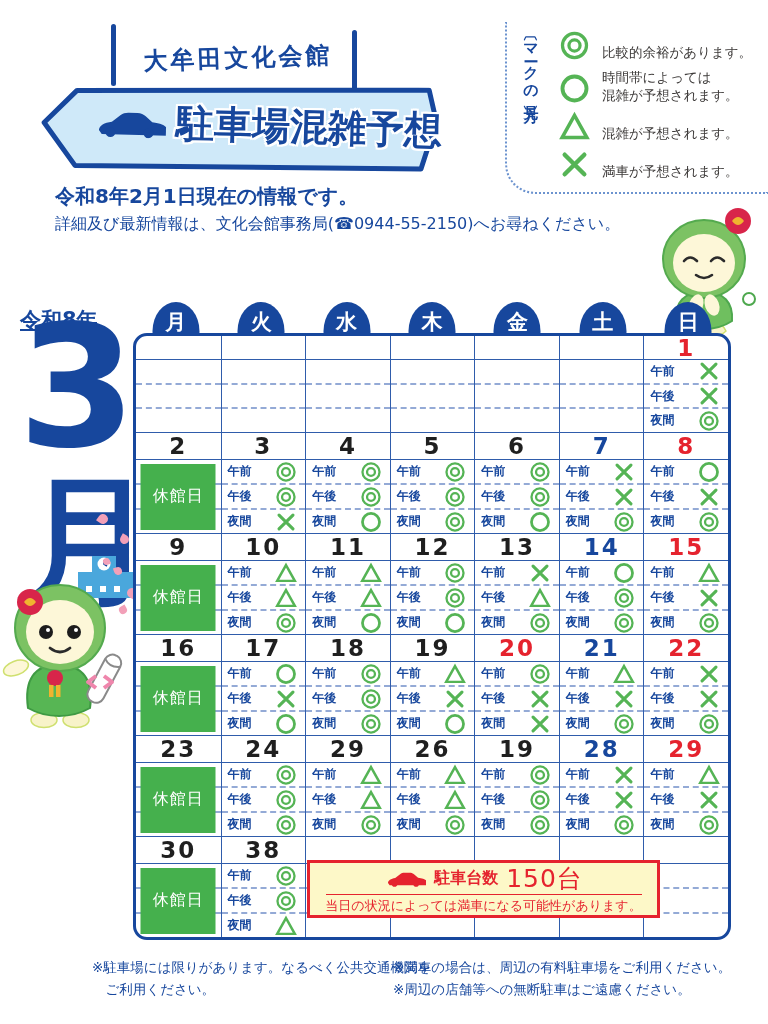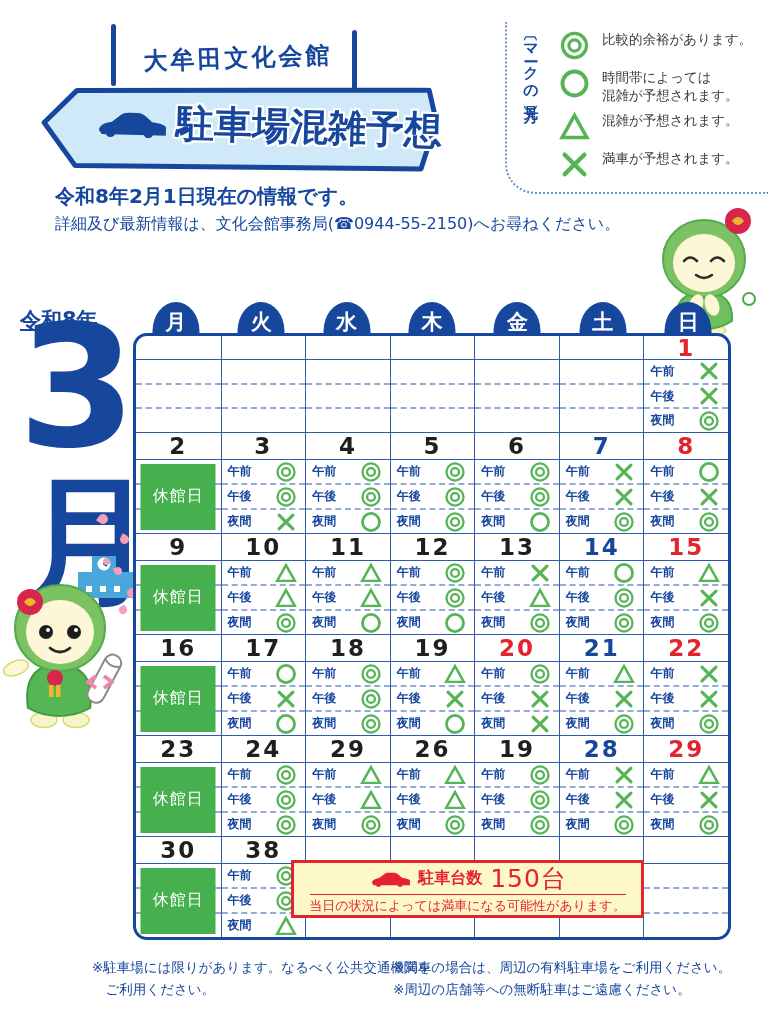--- a/index.html
+++ b/index.html
@@ -26,21 +26,21 @@
   
   .legend{
     position:absolute;left:505px;top:22px;width:263px;height:172px;
     border-left:2px dotted #6c93cf;border-bottom:2px dotted #6c93cf;border-bottom-left-radius:30px;
   }
   .legend-heading{
     position:absolute;left:14px;top:10px;writing-mode:vertical-rl;
     font-size:15px;font-weight:bold;color:#17479d;letter-spacing:2px;
   }
   .legend-items{position:absolute;left:52px;top:8px;width:208px;display:flex;flex-direction:column;}
-  .legend-item{display:flex;align-items:flex-start;gap:12px;margin-bottom:7px;}
+  .legend-item{display:flex;align-items:flex-end;gap:12px;margin-bottom:7px;}
   .legend-label{font-size:13.5px;color:#3d3a39;line-height:1.35;white-space:pre-line;}
   
   .info{position:absolute;left:55px;top:183px;color:#17479d;line-height:27px;}
   .info .l1{font-size:20px;font-weight:bold;}
   .info .l2,.info .l3{font-size:16px;}
   .info .l2 b{font-size:20px;}
   
   .era-year{position:absolute;left:20px;top:306px;font-size:21px;font-weight:bold;color:#17479d;text-decoration:underline;}
   .month-col{position:absolute;left:18px;top:308px;width:116px;text-align:center;color:#17479d;font-weight:bold;}
   .month-num{font-size:170px;line-height:158px;}
@@ -76,21 +76,21 @@
   .time-row{flex:1;display:flex;align-items:center;justify-content:space-between;padding:0 8px 0 6px;}
   .time-row + .time-row{border-top:2px dashed #94aad6;}
   .time-label{font-size:12px;font-weight:bold;color:#17479d;}
   .closed-box{
     position:absolute;left:50%;top:50%;transform:translate(-50%,-50%);width:75px;height:66px;
     background:#45b04d;color:#fff;font-size:16px;display:flex;align-items:center;justify-content:center;
     z-index:3;letter-spacing:1px;
   }
   
   .notice-box{
-    position:absolute;left:291px;top:860px;width:353px;height:58px;background:#fdf8c8;
+    position:absolute;left:307px;top:860px;width:353px;height:58px;background:#fdf8c8;
     border:3px solid #e5232e;z-index:6;display:flex;flex-direction:column;align-items:center;
   }
   .notice-top{display:flex;align-items:center;gap:8px;height:31px;}
   .notice-title{font-size:16px;font-weight:bold;color:#e5232e;}
   .notice-count{font-size:25px;color:#e5232e;letter-spacing:1px;}
   .notice-divider{width:316px;height:0;border-top:1.5px solid #e5232e;}
   .notice-caution{font-size:13px;color:#e5232e;line-height:21px;}
   
   .footnote{position:absolute;font-size:13.5px;color:#17479d;line-height:1.6;}
   .fn-left{left:68px;top:957px;margin-left:24px;}

